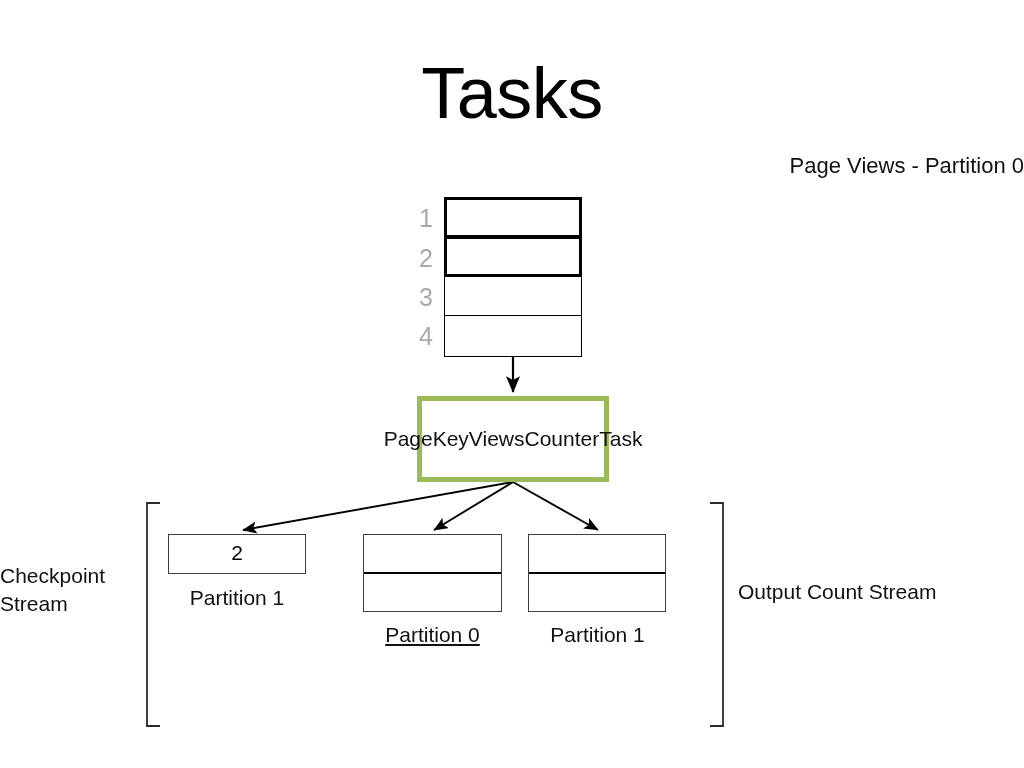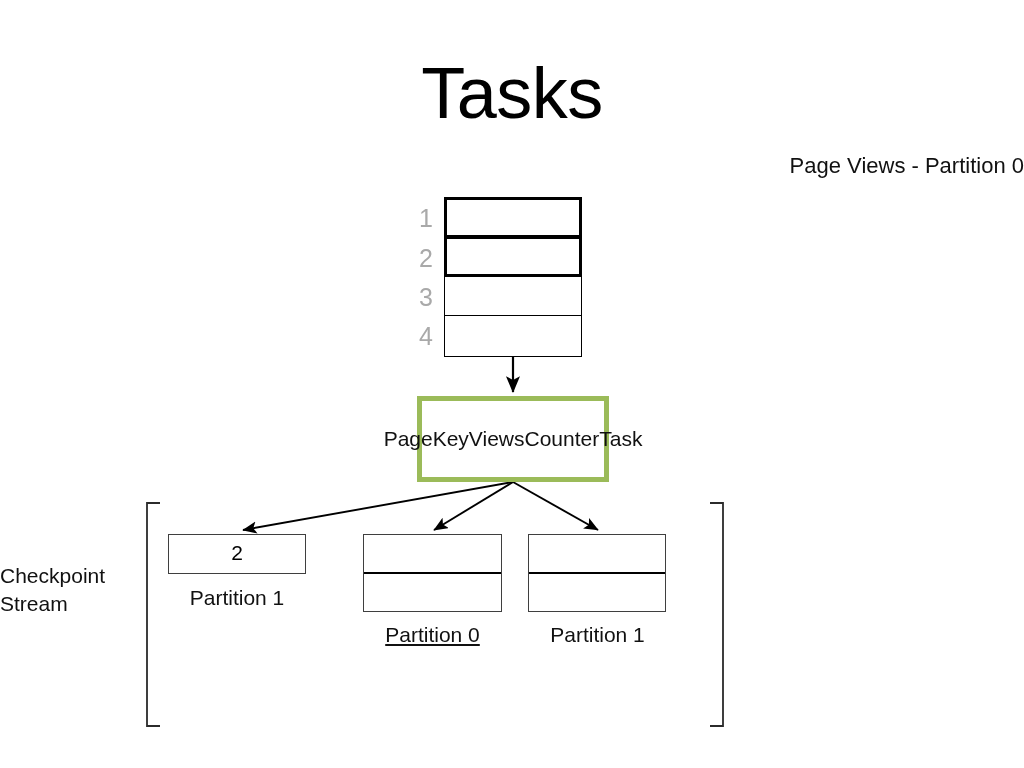--- a/index.html
+++ b/index.html
@@ -244,14 +244,15 @@
 
   <div class="out-box out-box-1">
     <div class="divider"></div>
   </div>
   <div class="box-label label-out1">Partition 1</div>
 
   <div class="side-label label-checkpoint">
     <div>Checkpoint</div>
     <div>Stream</div>
   </div>
+  <div class="side-label label-output">Output Count Stream</div>
 
 </div>
 
 </body></html>

